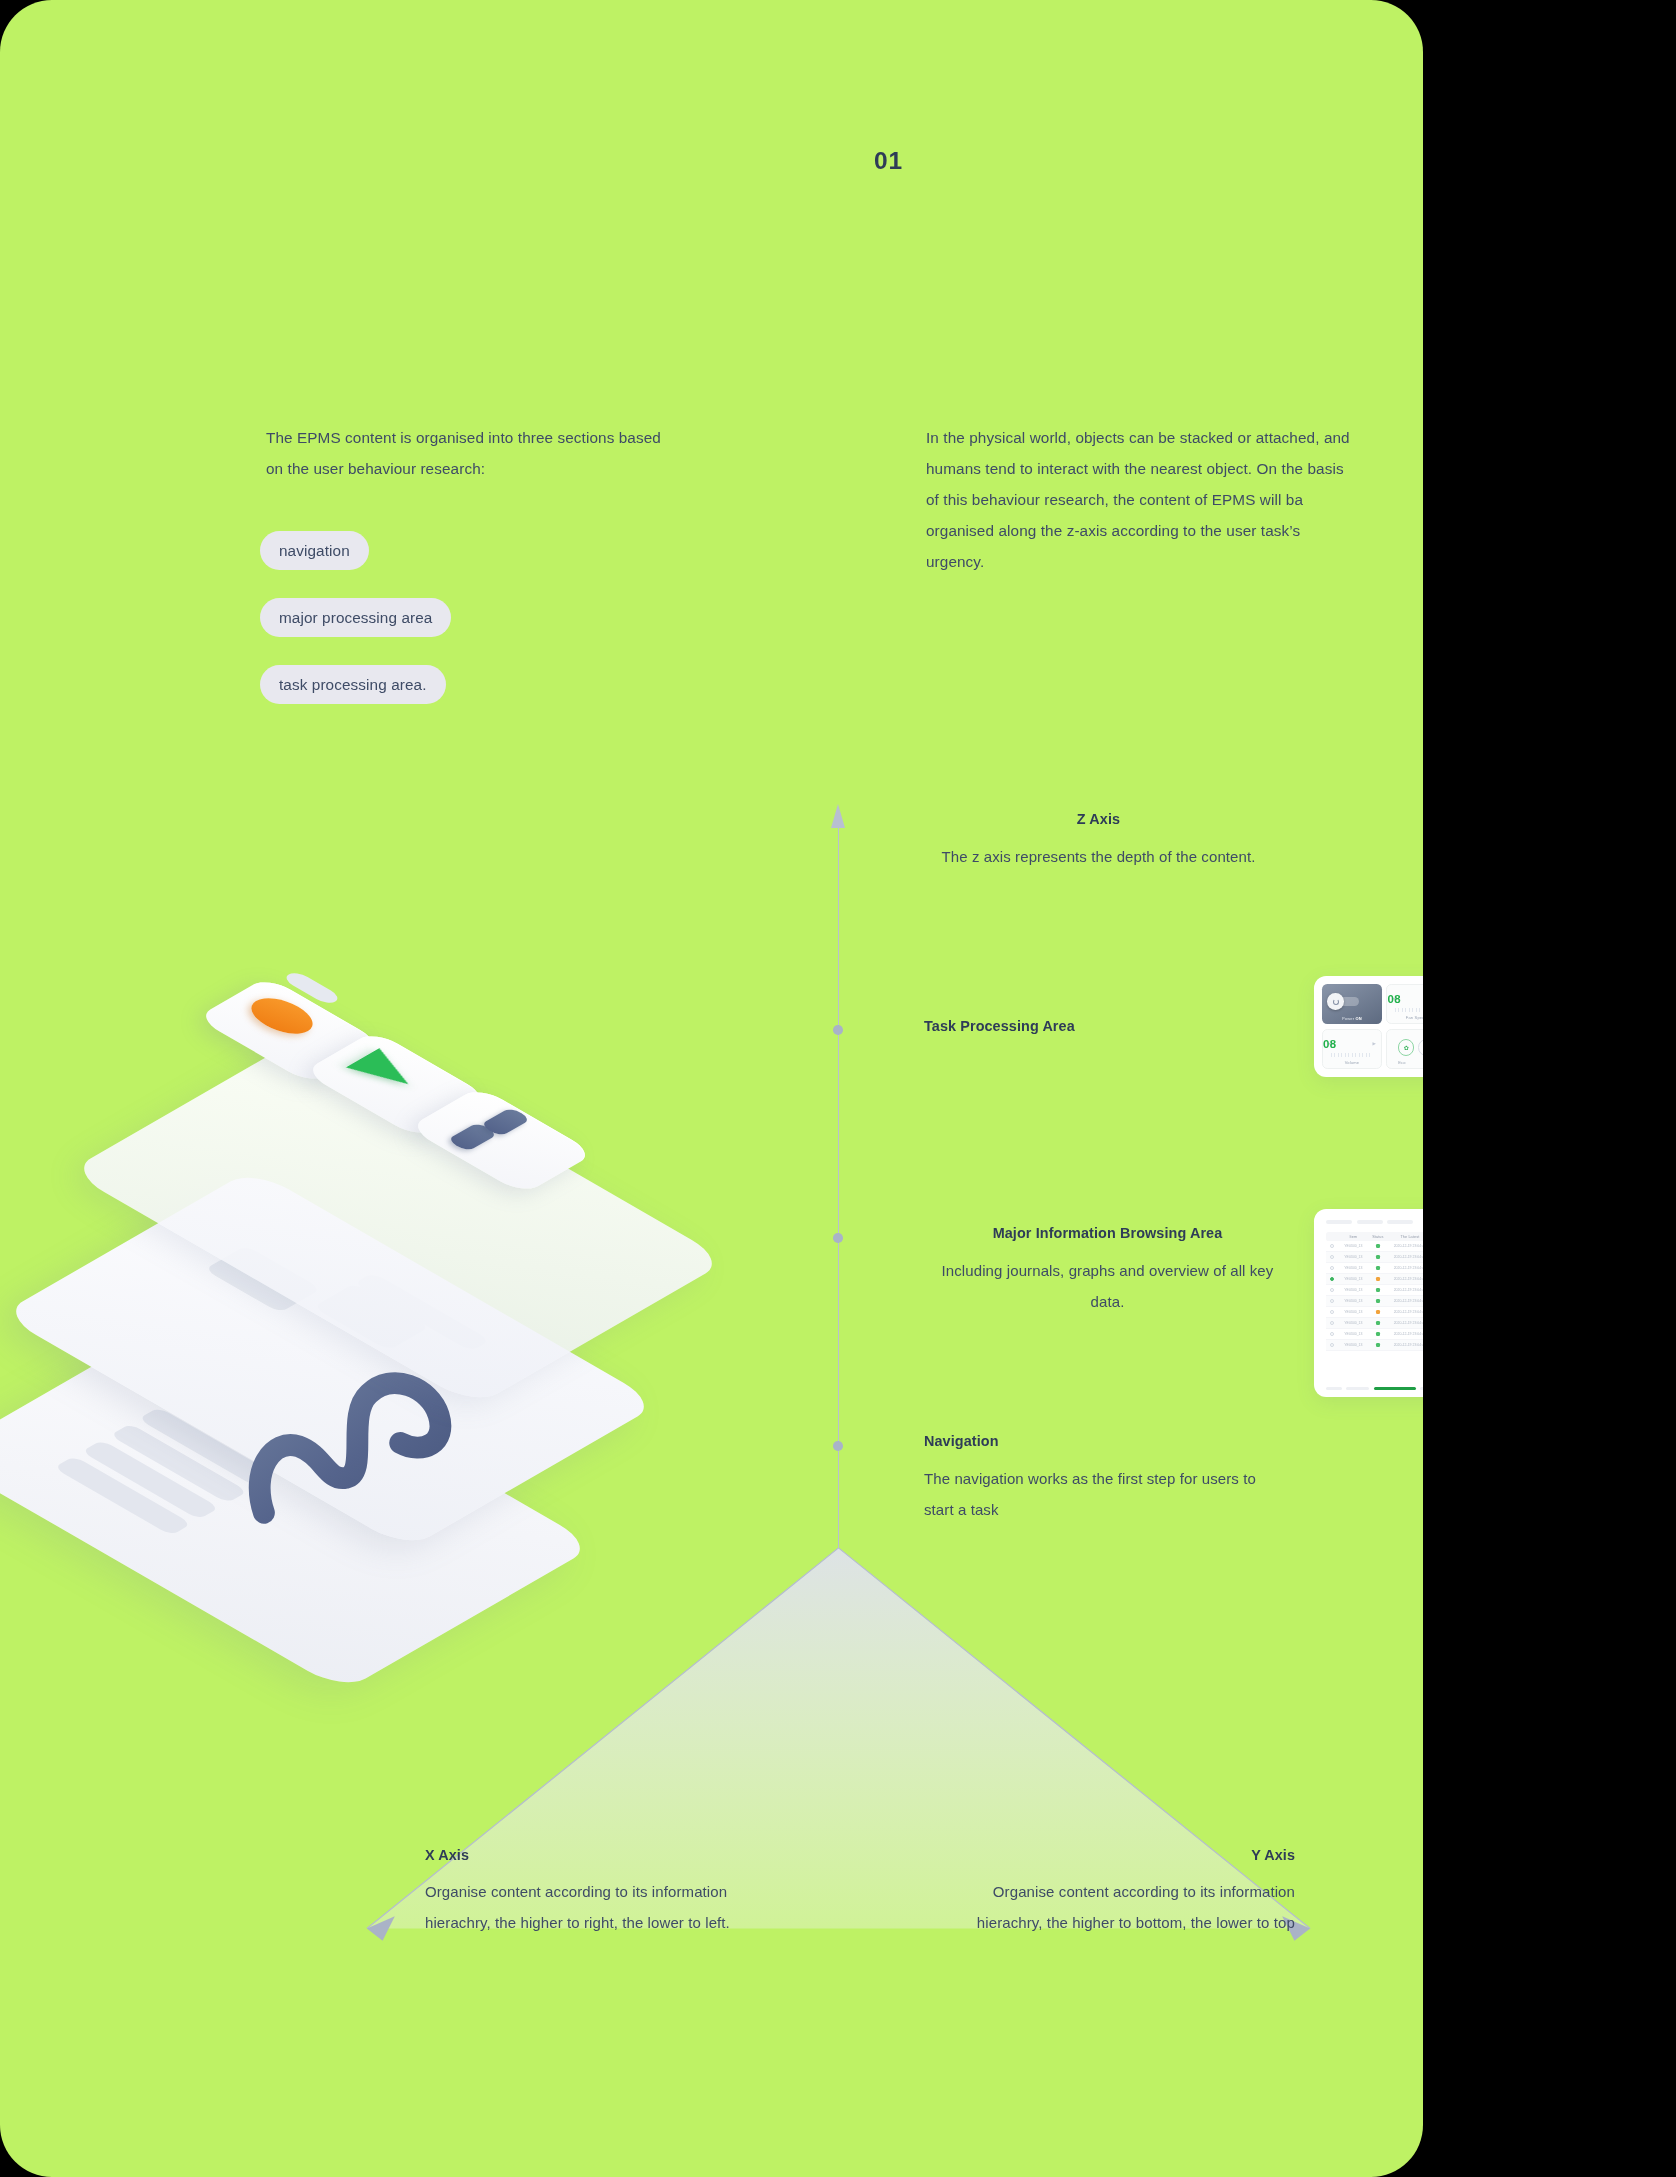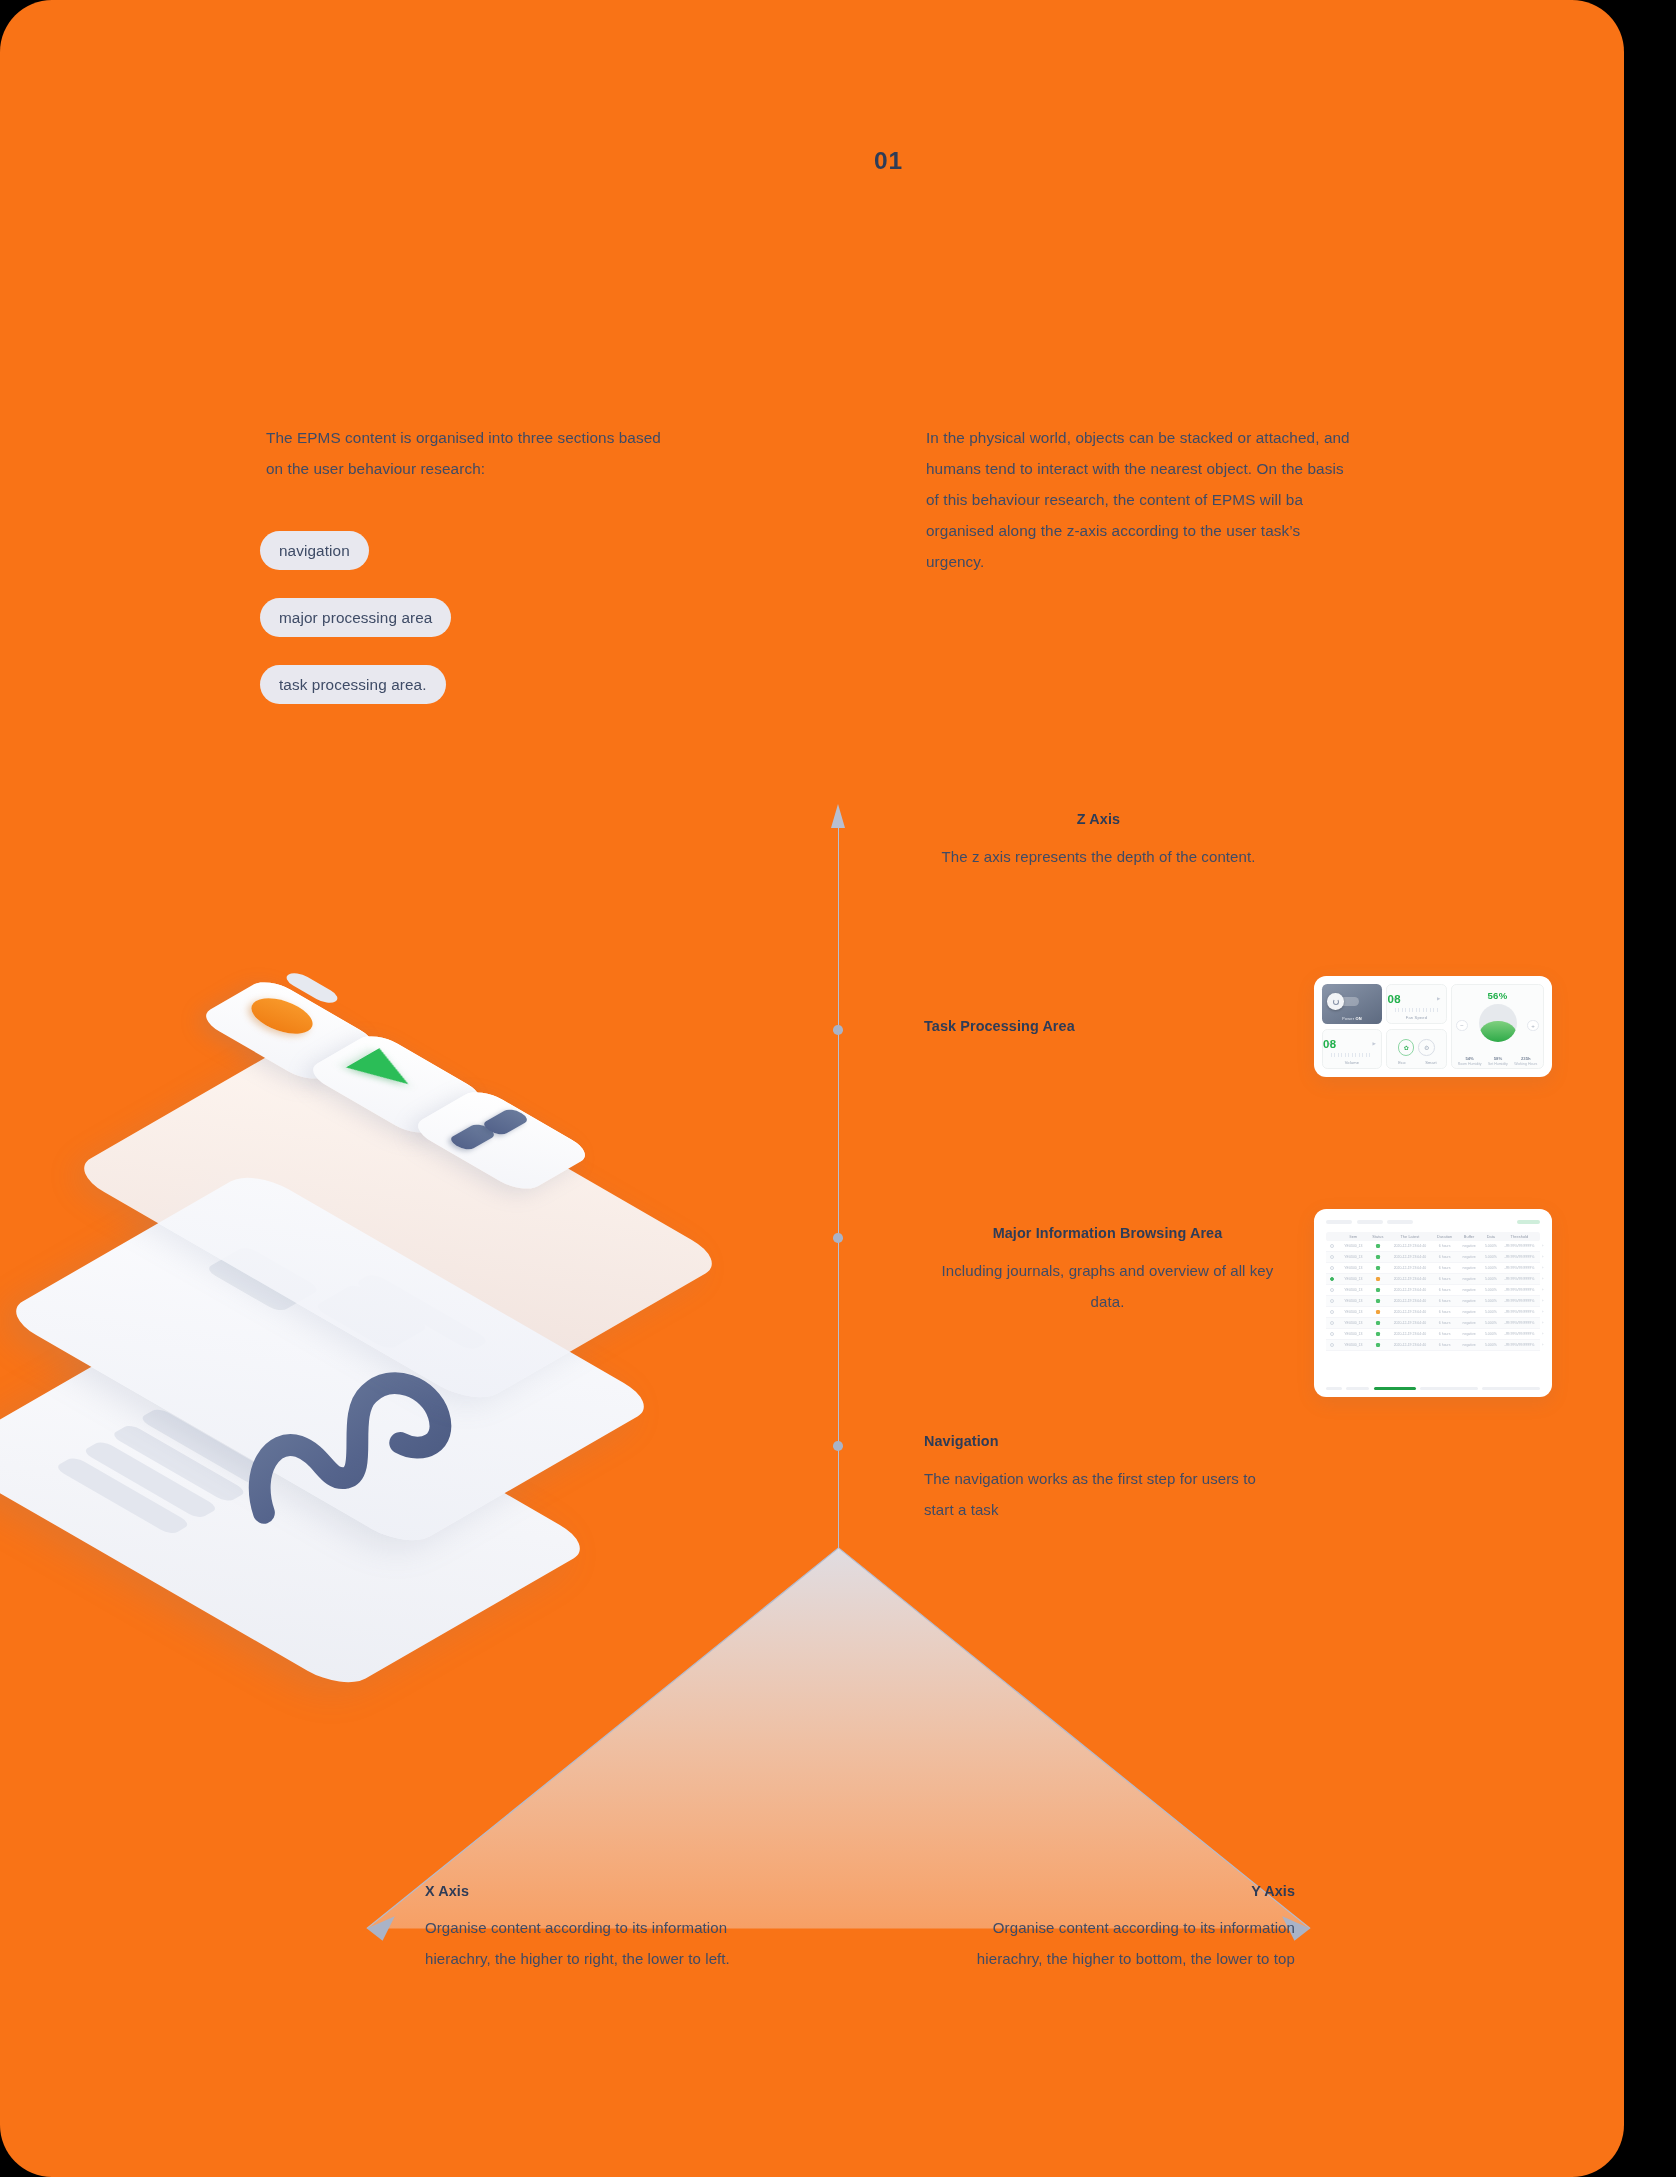--- a/index.html
+++ b/index.html
@@ -8,23 +8,23 @@
   html, body {
     width: 1677px;
     height: 2177px;
     background: #000000;
     font-family: "Liberation Sans", sans-serif;
     overflow: hidden;
   }
 
   #page {
     position: relative;
-    width: 1624px;
+    width: 1423px;
     height: 2177px;
-    background: #f97316;
+    background: #bef264;
     border-radius: 52px;
     overflow: hidden;
     padding-left: 20px;
   }
 
   
   .section-number {
     position: absolute;
     left: 874px;
     top: 147px;
@@ -437,21 +437,21 @@
     border-radius: 11.4px;
     background: linear-gradient(170deg,#6a7b9c 0%,#53628a 100%);
     box-shadow: 0 5.2px 7px rgba(70,85,120,0.35);
   }
   .bar-1 { left: 461px; top: 218px; }
   .bar-2 { left: 494px; top: 203px; }
 
   
   .ground { position: absolute; left: 0; top: 1485px; width: 1677px; height: 489px; }
 
-  .axis-label { position: absolute; width: 332px; margin-top: 36px; }
+  .axis-label { position: absolute; width: 332px; }
   .axis-x { left: 425px; top: 1847px; text-align: left; }
   .axis-y { left: 963px; top: 1847px; text-align: right; }
   .axis-title {
     font-size: 14.4px;
     font-weight: 700;
     color: #2e3c57;
     letter-spacing: 0.1px;
     margin-bottom: 13px;
   }
   .axis-desc {

